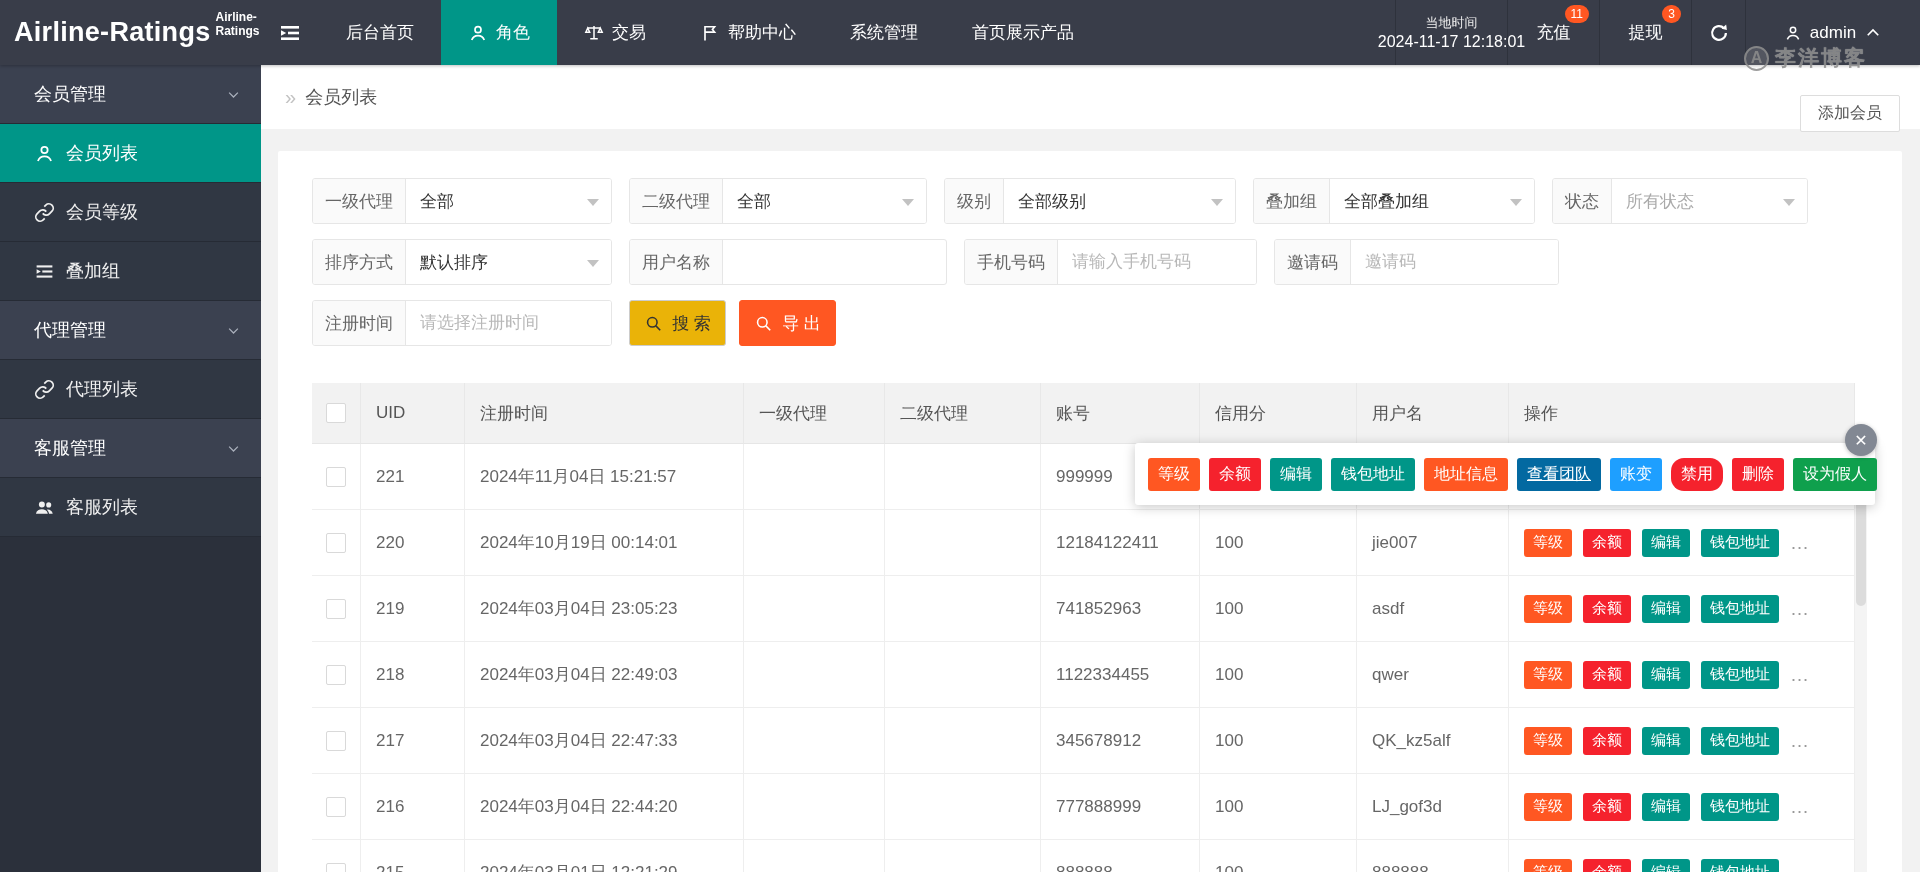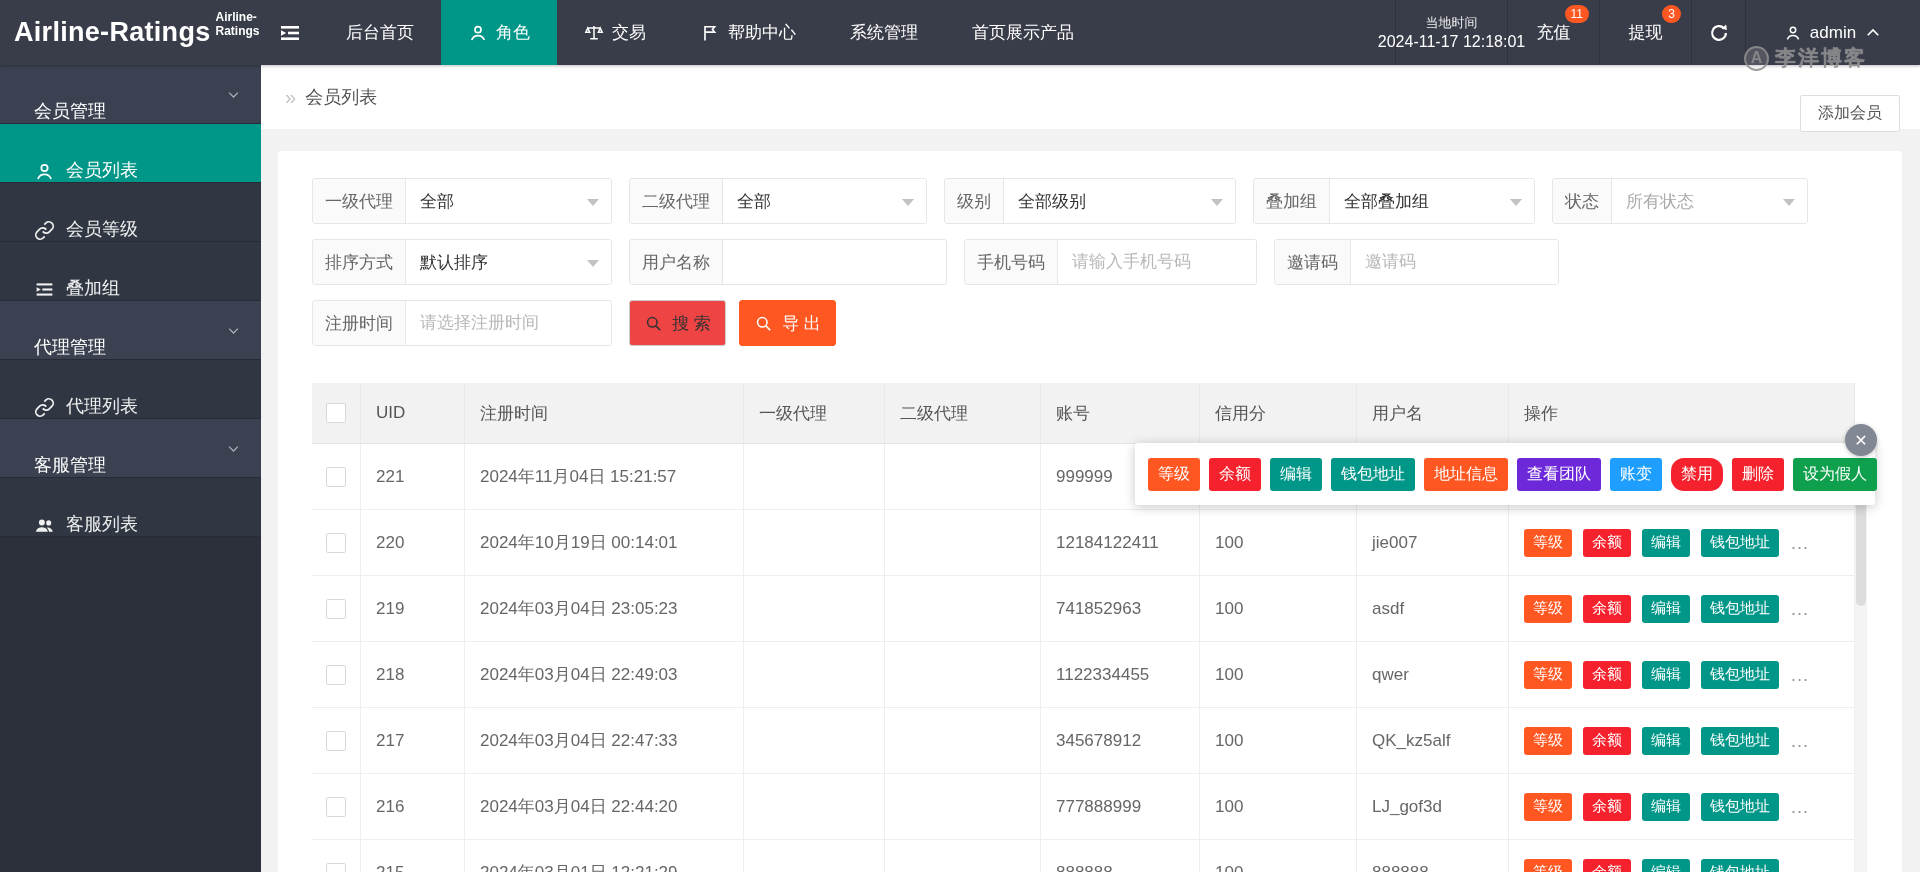--- a/index.html
+++ b/index.html
@@ -25,21 +25,21 @@
   .time-value { font-size:16px; color:#fff; line-height:20px; white-space:nowrap; }
   .money-block { width:92px; font-size:17px; }
   .badge { position:absolute; top:5px; right:10px; min-width:18px; height:18px; padding:0 6px; border-radius:9px; background:#FF5722; color:#fff; font-size:12px; line-height:18px; text-align:center; }
   .refresh-block { width:54px; }
   .refresh-block svg { width:22px; height:22px; }
   .admin-block { width:175px; flex-direction:row; gap:8px; font-size:17px; }
   .admin-block svg { width:18px; height:18px; }
 
   
   .sidebar { position:absolute; left:0; top:65px; width:261px; bottom:0; background:#2B303B; z-index:10; }
-  .side-group, .side-item { height:59px; display:flex; align-items:flex-end; padding-left:34px; position:relative; cursor:pointer; border-bottom:1px solid #262B35; }
+  .side-group, .side-item { height:59px; display:flex; align-items:center; padding-left:34px; position:relative; cursor:pointer; border-bottom:1px solid #262B35; }
   .side-group { background:#3B4150; color:#fff; font-size:18px; }
   .side-item { background:#303743; color:#f0f0f0; font-size:18px; gap:11px; }
   .side-item.active { background:#009688; color:#fff; }
   .side-item svg { width:21px; height:21px; flex:0 0 auto; }
   .side-chevron { position:absolute; right:20px; top:22px; width:15px; height:15px; color:#aab0bc; }
 
   
   .crumb-bar { position:absolute; left:261px; top:65px; right:0; height:64px; background:#fff; z-index:5; }
   .crumb { position:absolute; left:24px; top:0; height:64px; display:flex; align-items:center; gap:9px; }
   .crumb-sep { color:#c2c2c2; font-size:20px; }
@@ -54,21 +54,21 @@
   .filter-row { display:flex; align-items:center; margin-bottom:15px; }
   .fgroup { display:flex; align-items:stretch; height:46px; border:1px solid #e6e6e6; border-radius:3px; margin-right:17px; background:#fff; overflow:hidden; }
   .flabel { display:flex; align-items:center; padding:0 12px; background:#FAFAFA; border-right:1px solid #e6e6e6; color:#666; font-size:17px; white-space:nowrap; }
   .ffield { position:relative; display:flex; align-items:center; flex:1; padding:0 14px; cursor:pointer; background:#fff; }
   .fvalue { font-size:17px; color:#333; white-space:nowrap; }
   .fvalue.muted { color:#aaa; }
   .caret { position:absolute; right:12px; top:20px; width:0; height:0; border-left:6px solid transparent; border-right:6px solid transparent; border-top:7px solid #c2c2c2; }
   .ffield input { border:none; outline:none; width:100%; font-size:17px; color:#333; font-family:inherit; background:transparent; }
   .ffield input::placeholder { color:#b8b8b8; }
   .btn { height:46px; display:flex; align-items:center; justify-content:center; gap:9px; border-radius:3px; font-size:17px; cursor:pointer; }
-  .search-btn { width:97px; background:#ef4444; border:1px solid #ccc; color:#333; margin-right:13px; }
+  .search-btn { width:97px; background:#eab308; border:1px solid #ccc; color:#333; margin-right:13px; }
   .search-btn svg { width:19px; height:19px; color:#333; }
   .export-btn { width:97px; background:#FF5722; border:1px solid #FF5722; color:#fff; }
   .export-btn svg { width:19px; height:19px; color:#fff; }
 
   
   .table { margin-top:37px; width:1543px; }
   .tgrid { display:grid; grid-template-columns:49px 104px 279px 141px 156px 159px 157px 152px 1fr; }
   .th { background:#F2F2F2; height:61px; display:flex; align-items:center; padding:0 15px; font-size:17px; color:#555; border-right:1px solid #e8e8e8; border-bottom:1px solid #e6e6e6; }
   .th.cb-cell, .td.cb-cell { justify-content:center; padding:0; }
   .td { height:66px; display:flex; align-items:center; padding:0 15px; font-size:17px; color:#666; border-right:1px solid #eee; border-bottom:1px solid #eee; background:#fff; overflow:hidden; white-space:nowrap; }
@@ -481,21 +481,21 @@
   <div class="vscroll">
     <div class="vscroll-thumb"></div>
   </div>
 
   <div class="popup">
       <span class="pbtn" style="background: rgb(255, 87, 34);">等级</span>
       <span class="pbtn" style="background: rgb(245, 34, 45);">余额</span>
       <span class="pbtn" style="background: rgb(0, 150, 136);">编辑</span>
       <span class="pbtn" style="background: rgb(0, 150, 136);">钱包地址</span>
       <span class="pbtn" style="background: rgb(255, 87, 34);">地址信息</span>
-      <span class="pbtn" style="background: #6d28d9;">查看团队</span>
+      <span class="pbtn" style="background: #0369a1; text-decoration: underline;">查看团队</span>
       <span class="pbtn" style="background: rgb(30, 159, 255);">账变</span>
       <span class="pbtn" style="background: rgb(245, 34, 45); border-radius: 13px;">禁用</span>
       <span class="pbtn" style="background: rgb(245, 34, 45);">删除</span>
       <span class="pbtn" style="background: rgb(15, 160, 77);">设为假人</span>
     </div>
   <div class="popup-close">
     <span>✕</span>
   </div>
 
   <div class="watermark">

